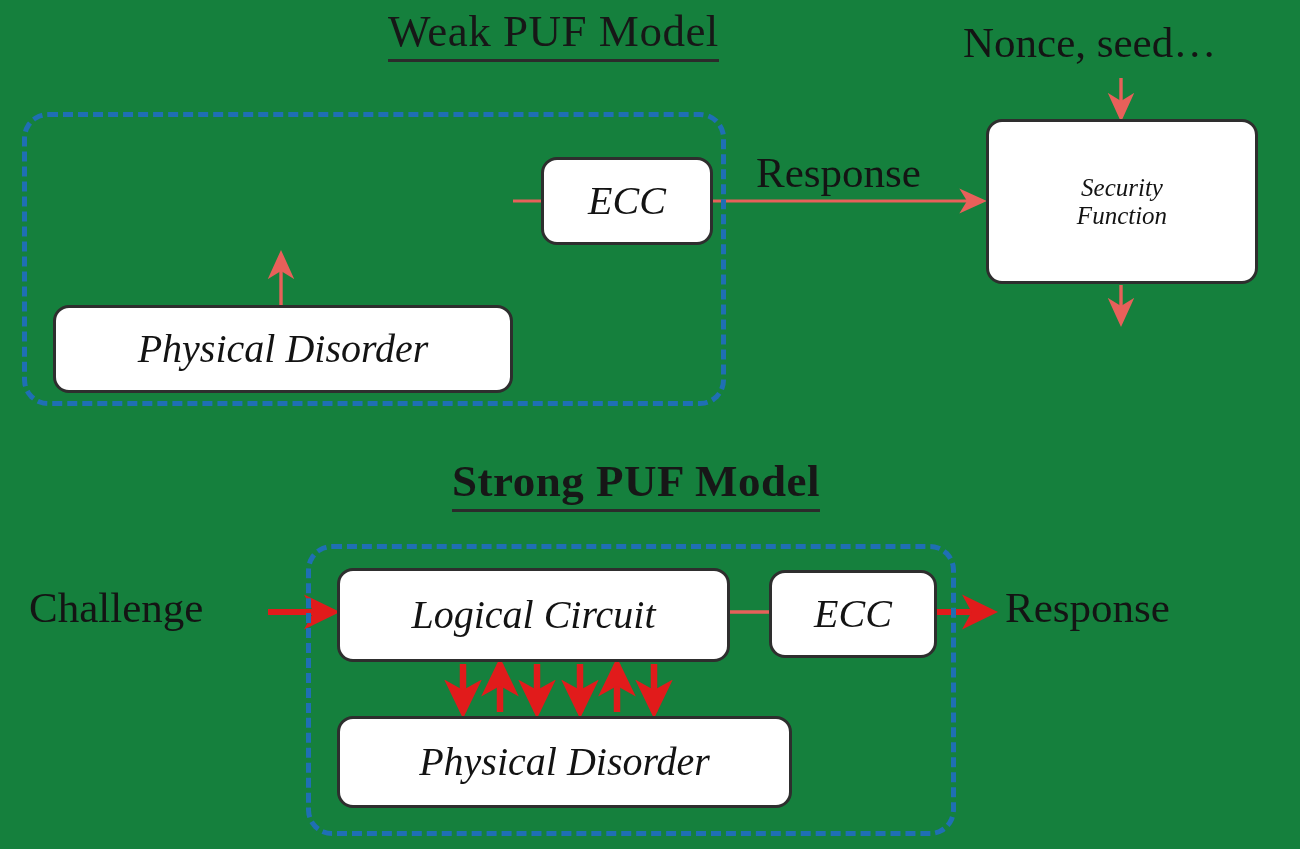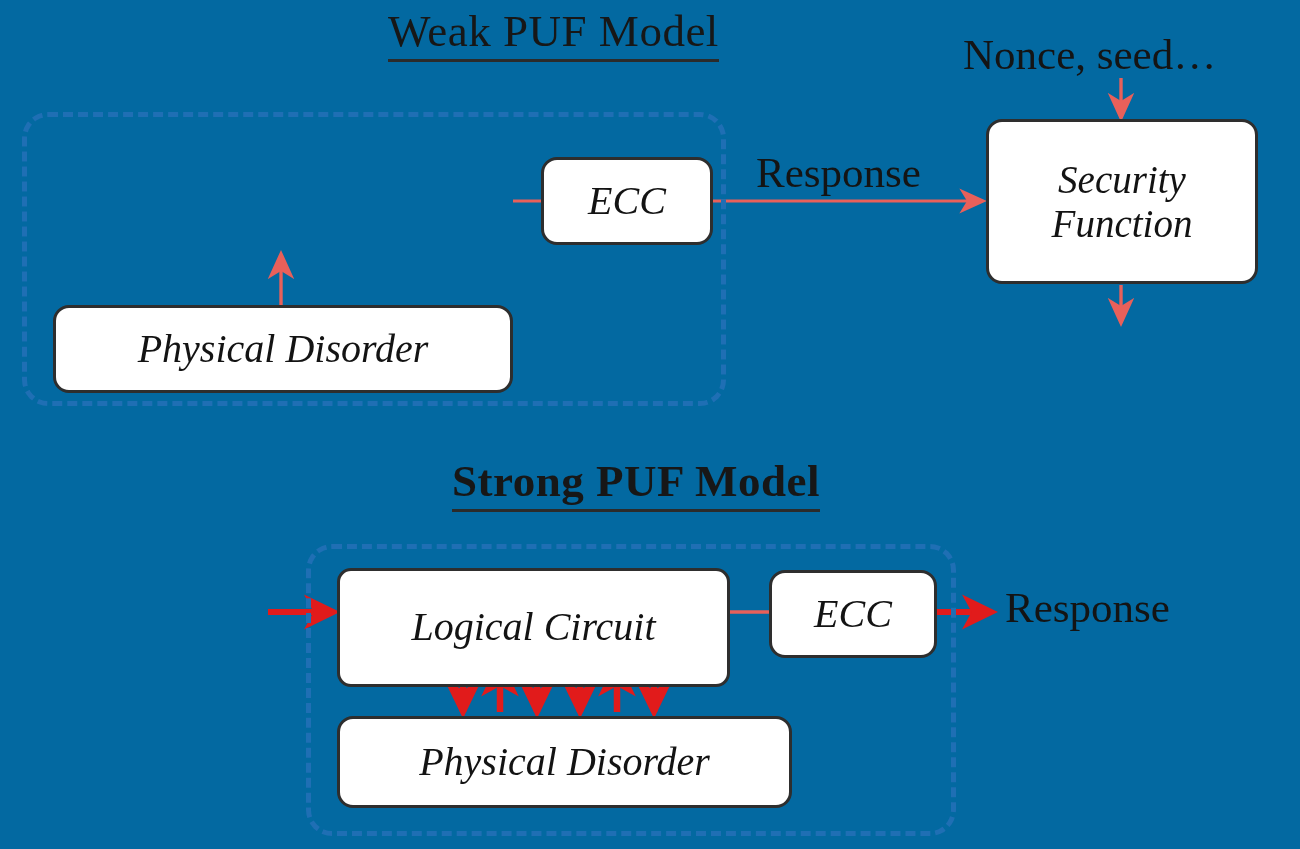--- a/index.html
+++ b/index.html
@@ -8,21 +8,21 @@
     padding: 0;
     background: #ffffff;
   }
   body {
     font-family: "Liberation Serif", "DejaVu Serif", serif;
   }
   #canvas {
     position: relative;
     width: 1300px;
     height: 849px;
-    background: #0369a1;
+    background: #15803d;
     overflow: hidden;
   }
 
   
   .section-title {
     position: absolute;
     font-family: "Liberation Serif", "DejaVu Serif", serif;
     font-size: 45px;
     font-weight: 400;
     color: #171717;
@@ -53,21 +53,21 @@
     align-items: center;
     justify-content: center;
     text-align: center;
     font-family: "Liberation Serif", "DejaVu Serif", serif;
     font-style: italic;
     font-size: 40px;
     color: #131313;
     line-height: 1.02;
     white-space: pre-line;
   }
-  .block.two-line { font-size: 39px; line-height: 1.12; }
+  .block.two-line { font-size: 25px; line-height: 1.12; }
 
   
   .plain-label {
     position: absolute;
     font-family: "Liberation Serif", "DejaVu Serif", serif;
     font-size: 43px;
     font-weight: 400;
     color: #141414;
     white-space: nowrap;
     line-height: 1.05;
@@ -127,32 +127,33 @@
 
   <div class="puf-boundary" style="left:22px; top:112px; width:704px; height:294px;"></div>
 
 
   <div class="block" style="left:541px; top:157px; width:172px; height:88px;">ECC</div>
 
   <div class="block" style="left:53px; top:305px; width:460px; height:88px;">Physical Disorder</div>
 
   <div class="plain-label" style="left:756px; top:150px;">Response</div>
 
-  <div class="plain-label" style="left:963px; top:20px;margin-top:12px;">Nonce, seed…</div>
+  <div class="plain-label" style="left:963px; top:20px;">Nonce, seed…</div>
 
   <div class="block two-line" style="left:986px; top:119px; width:272px; height:165px;">Security
 Function</div>
 
 
   <div class="section-title" style="left:452px; top:458px;font-weight:bold;">Strong PUF Model</div>
 
   <div class="puf-boundary" style="left:306px; top:544px; width:650px; height:292px;"></div>
 
+  <div class="plain-label" style="left:29px; top:585px;">Challenge</div>
 
-  <div class="block" style="left:337px; top:568px; width:393px; height:119px;border-radius:14px;">Logical Circuit</div>
+  <div class="block" style="left:337px; top:568px; width:393px; height:94px;">Logical Circuit</div>
 
   <div class="block" style="left:769px; top:570px; width:168px; height:88px;">ECC</div>
 
   <div class="block" style="left:337px; top:716px; width:455px; height:92px;">Physical Disorder</div>
 
   <div class="plain-label" style="left:1005px; top:585px;">Response</div>
 
 </div>
 
 </body></html>

